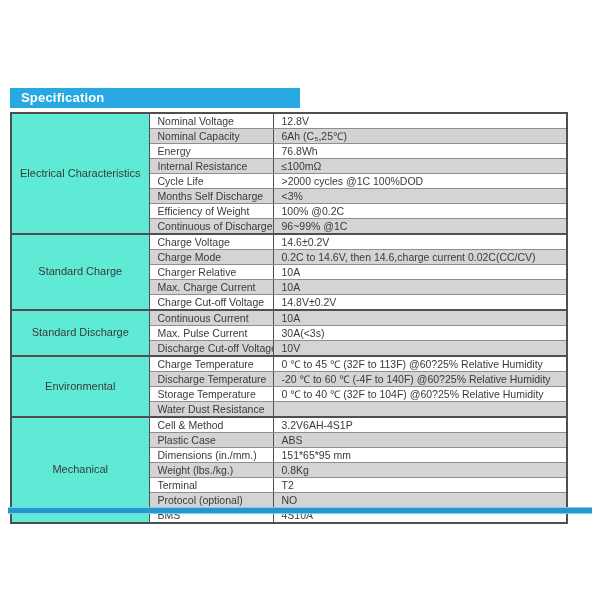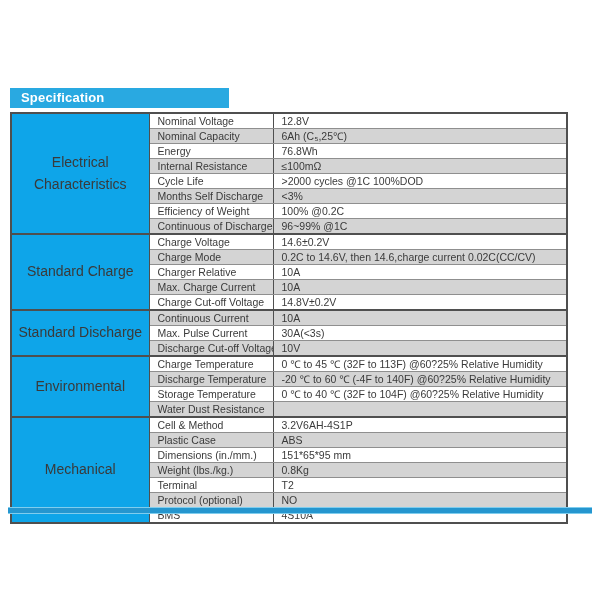--- a/index.html
+++ b/index.html
@@ -1,39 +1,39 @@
 <!DOCTYPE html>
 <html><head>
 <meta charset="utf-8">
 <style>
   html,body{margin:0;padding:0;}
   body{
     width:600px;height:600px;background:#ffffff;position:relative;
     font-family:"Liberation Sans", sans-serif;overflow:hidden;
   }
   .header-bar{
-    position:absolute;left:10px;top:88px;width:219px;height:20px;
+    position:absolute;left:10px;top:88px;width:290px;height:20px;
     background:var(--header-bar,#29a9e1);
     color:#ffffff;font-weight:bold;font-size:13px;line-height:20px;
     padding-left:11px;box-sizing:border-box;letter-spacing:.2px;
   }
   table.spec{
     position:absolute;left:10px;top:112px;width:556px;height:385px;
     border-collapse:collapse;table-layout:fixed;
     font-size:10.5px;color:#3a3a3a;
   }
   table.spec{border:2px solid #4f4f4f;}
   table.spec td{
     border:1px solid #8f8f8f;
     padding:0 4px 0 8px;overflow:hidden;white-space:nowrap;
     height:14px;background:#ffffff;
   }
   table.spec td.cat{
-    text-align:center;padding:0 2px;font-size:14px;line-height:1.55;
-    white-space:normal;background:#0ea5e9;
+    text-align:center;padding:0 2px;font-size:11px;line-height:1.55;
+    white-space:normal;background:#5eead4;
     border-left:2px solid #4f4f4f;border-right:1px solid #4f4f4f;
   }
   table.spec td.name{border-right:1px solid #4f4f4f;margin-top:36px;}
   table.spec td.value{border-right:2px solid #4f4f4f;margin-left:32px;}
   table.spec tr.stripe td.name,
   table.spec tr.stripe td.value{background:var(--stripe,#d4d4d4);padding-left:8px;}
   table.spec tr.section-start td{border-top:2px solid #4f4f4f;}
   .footer-bar{
     position:absolute;left:8px;top:507px;width:584px;height:5px;
     background:var(--footer-bar,#2596cf);

